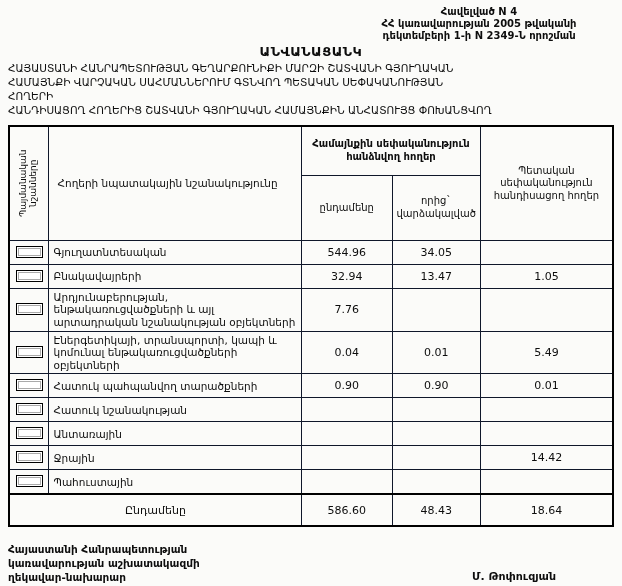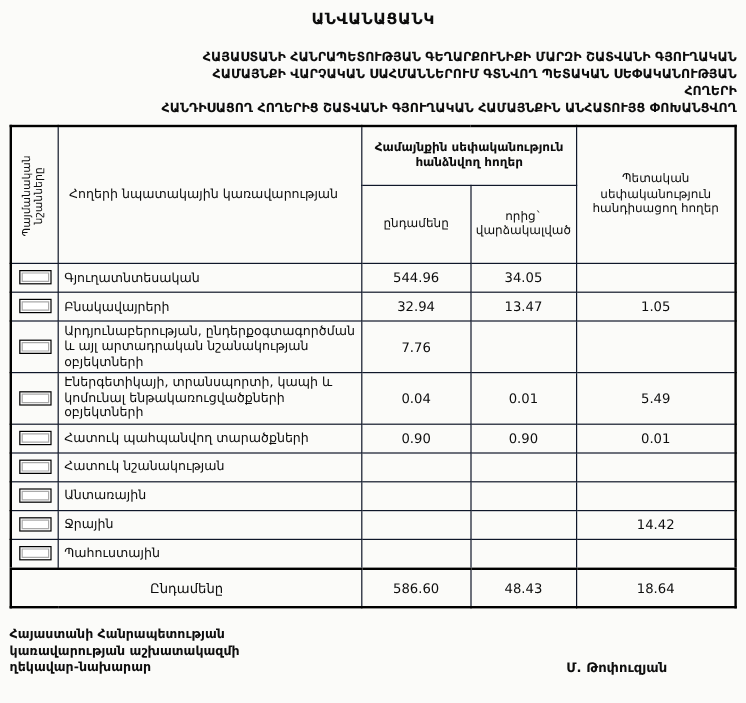--- a/index.html
+++ b/index.html
@@ -27,25 +27,25 @@
   .title{
     text-align:center;
     font-size:13px;
     font-weight:bold;
     letter-spacing:.5px;
     margin-top:3px;
   }
 
   
   .subtitle{
-    text-align:right;
+    text-align:left;
     font-size:10.5px;
-    font-weight:bold;
+    font-weight:normal;
     line-height:1.32;
-    margin-top:18px;
+    margin-top:3px;
   }
 
   
   table{
     border-collapse:collapse;
     margin-top:7px;
     width:606px;
     table-layout:fixed;
   }
   th,td{
@@ -111,20 +111,25 @@
     align-self:flex-end;
     margin-right:58px;
     font-size:11px;
   }
 </style>
 </head>
 <body>
 
 <div class="page">
 
+  <div class="annex">
+    <div>Հավելված N 4</div>
+    <div>ՀՀ կառավարության 2005 թվականի</div>
+    <div>դեկտեմբերի 1-ի N 2349-Ն որոշման</div>
+  </div>
 
   <div class="title">ԱՆՎԱՆԱՑԱՆԿ</div>
 
   <div class="subtitle">
     <div>ՀԱՅԱՍՏԱՆԻ ՀԱՆՐԱՊԵՏՈՒԹՅԱՆ ԳԵՂԱՐՔՈՒՆԻՔԻ ՄԱՐԶԻ ՇԱՏՎԱՆԻ ԳՅՈՒՂԱԿԱՆ</div>
     <div>ՀԱՄԱՅՆՔԻ ՎԱՐՉԱԿԱՆ ՍԱՀՄԱՆՆԵՐՈՒՄ ԳՏՆՎՈՂ ՊԵՏԱԿԱՆ ՍԵՓԱԿԱՆՈՒԹՅԱՆ</div>
     <div>ՀՈՂԵՐԻ</div>
     <div>ՀԱՆԴԻՍԱՑՈՂ ՀՈՂԵՐԻՑ ՇԱՏՎԱՆԻ ԳՅՈՒՂԱԿԱՆ ՀԱՄԱՅՆՔԻՆ ԱՆՀԱՏՈՒՅՑ ՓՈԽԱՆՑՎՈՂ</div>
   </div>
 
@@ -134,21 +139,21 @@
         <col class="col-purpose">
         <col class="col-num1">
         <col class="col-num2">
         <col class="col-state">
     </colgroup>
     <thead>
       <tr>
         <th rowspan="2">
           <div class="vert">Պայմանական նշանները</div>
         </th>
-        <th rowspan="2" class="purpose-head">Հողերի նպատակային կառավարության</th>
+        <th rowspan="2" class="purpose-head">Հողերի նպատակային նշանակությունը</th>
         <th colspan="2" class="group-head">Համայնքին սեփականություն հանձնվող հողեր</th>
         <th rowspan="2" class="state-head">Պետական սեփականություն հանդիսացող հողեր</th>
       </tr>
       <tr>
         <th class="sub-head">ընդամենը</th>
         <th class="sub-head">որից` վարձակալված</th>
       </tr>
     </thead>
     <tbody>
       <tr>
@@ -160,21 +165,21 @@
       </tr>
       <tr>
         <td class="sym"><span class="box"></span></td>
         <td class="purpose">Բնակավայրերի</td>
         <td class="num">32.94</td>
         <td class="num">13.47</td>
         <td class="num">1.05</td>
       </tr>
       <tr>
         <td class="sym"><span class="box"></span></td>
-        <td class="purpose">Արդյունաբերության, ընդերքօգտագործման և այլ արտադրական նշանակության օբյեկտների</td>
+        <td class="purpose">Արդյունաբերության, ենթակառուցվածքների և այլ արտադրական նշանակության օբյեկտների</td>
         <td class="num">7.76</td>
         <td class="num"></td>
         <td class="num"></td>
       </tr>
       <tr>
         <td class="sym"><span class="box"></span></td>
         <td class="purpose">Էներգետիկայի, տրանսպորտի, կապի և կոմունալ ենթակառուցվածքների օբյեկտների</td>
         <td class="num">0.04</td>
         <td class="num">0.01</td>
         <td class="num">5.49</td>

